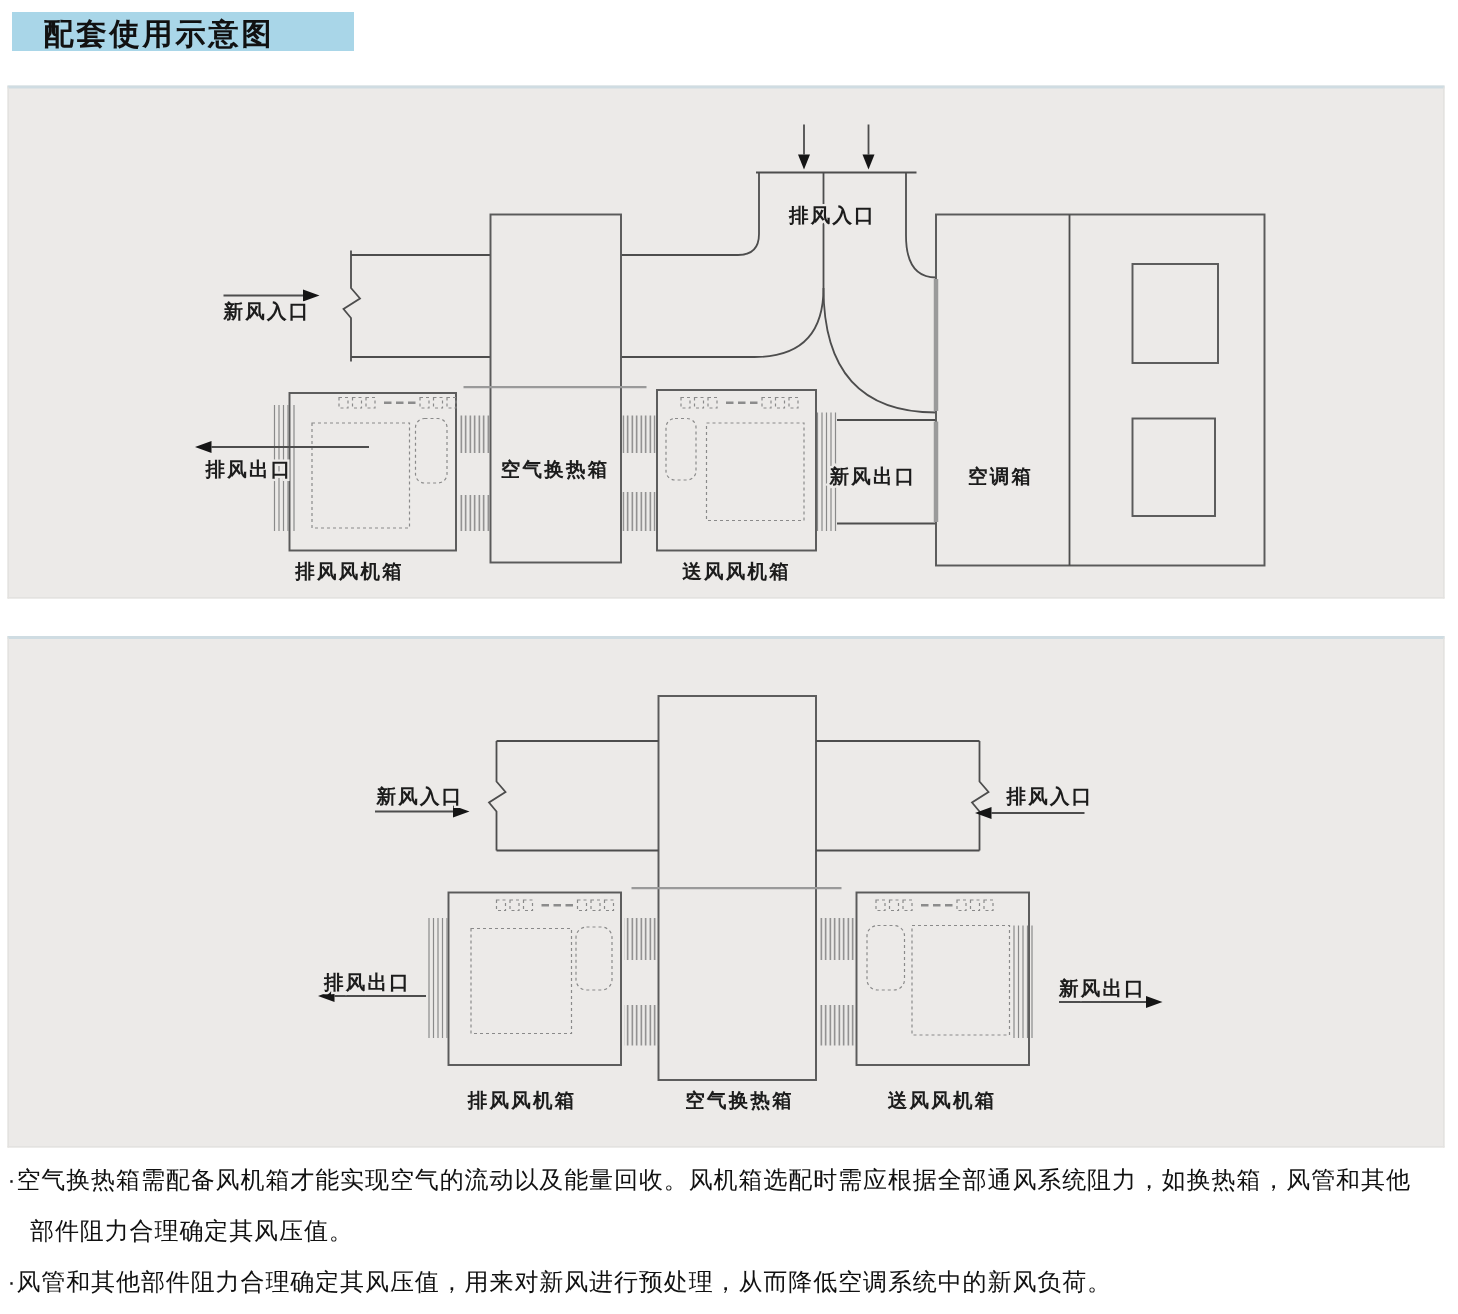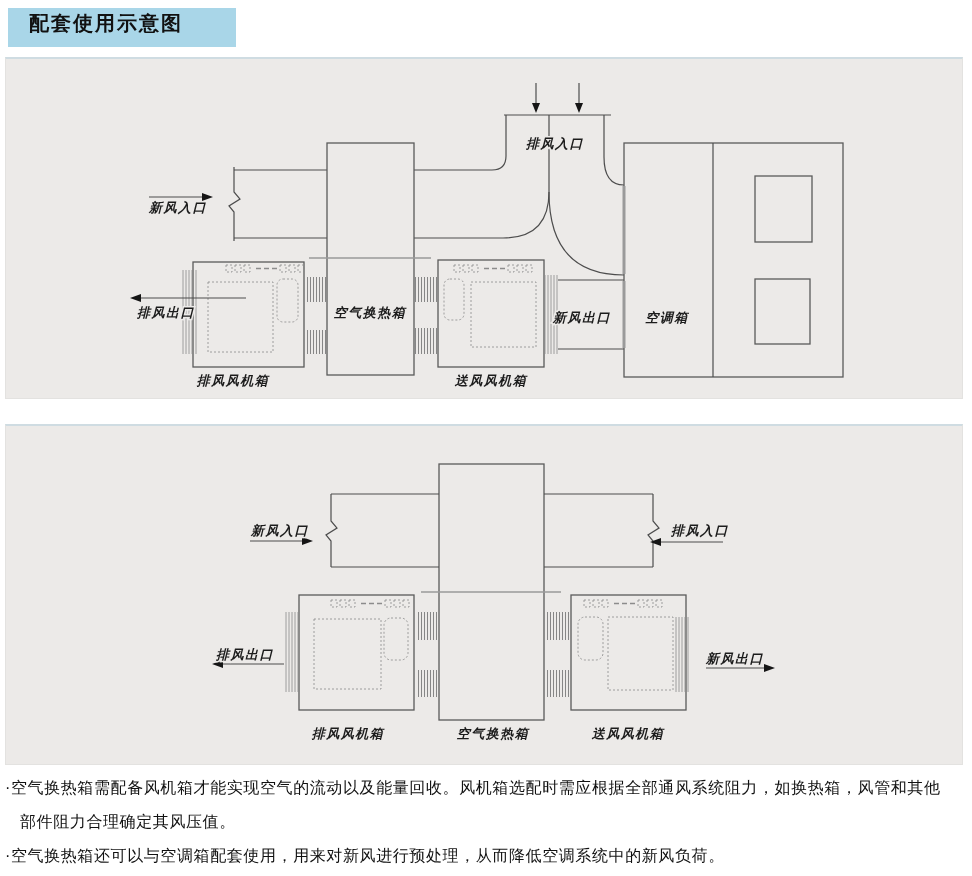--- a/index.html
+++ b/index.html
@@ -1,24 +1,24 @@
 <!DOCTYPE html>
 <html><head>
 <meta charset="utf-8">
 <style>
   html,body{margin:0;padding:0;background:#ffffff;}
   body{width:972px;height:876px;position:relative;font-family:"Liberation Sans","DejaVu Sans",sans-serif;overflow:hidden;}
   .title-bar{
-    position:absolute;left:8px;top:8px;width:228px;height:39px;
+    position:absolute;left:8px;top:8px;width:228px;height:26px;
     background:#a9d6e8;color:#111;font-size:20px;font-weight:bold;
     letter-spacing:2px;line-height:31px;padding-left:21px;box-sizing:border-box;
   }
   .panel{
     position:absolute;left:5px;width:958px;background:#eceae8;
-    border:1px solid #e3e2e0;border-top:2px solid #cfdce2;box-sizing:border-box;font-style:italic;
+    border:1px solid #e3e2e0;border-top:2px solid #cfdce2;box-sizing:border-box;
   }
   .panel1{top:57px;height:342px;}
   .panel2{top:424px;height:341px;}
   .panel svg{position:absolute;left:0;top:0;}
   .notes{
     position:absolute;left:5px;top:771px;width:950px;color:#111;
     font-size:16px;line-height:34px;letter-spacing:0.6px;
   }
   .notes p{margin:0;padding-left:15px;text-indent:-15px;}
   svg text{font-family:"Liberation Sans","DejaVu Sans",sans-serif;font-size:13px;font-weight:bold;
@@ -219,14 +219,14 @@
   <text x="210" y="233">排风出口</text>
   <text x="700" y="237">新风出口</text>
   <text x="342" y="312" text-anchor="middle">排风风机箱</text>
   <text x="487" y="312" text-anchor="middle">空气换热箱</text>
   <text x="622" y="312" text-anchor="middle">送风风机箱</text>
 </svg>
 </div>
 
 <div class="notes">
   <p>·空气换热箱需配备风机箱才能实现空气的流动以及能量回收。风机箱选配时需应根据全部通风系统阻力，如换热箱，风管和其他部件阻力合理确定其风压值。</p>
-  <p>·空气换热箱还可以与空调箱配套使用，用来对新风进行预处理，从而降低空调系统中的新风负荷。</p>
+  <p>·风管和其他部件阻力合理确定其风压值，用来对新风进行预处理，从而降低空调系统中的新风负荷。</p>
 </div>
 
 </body></html>

